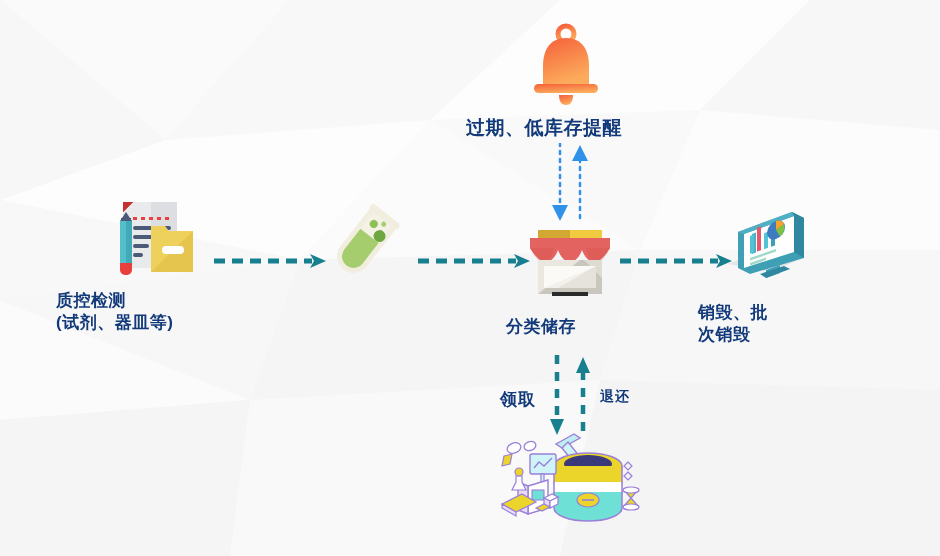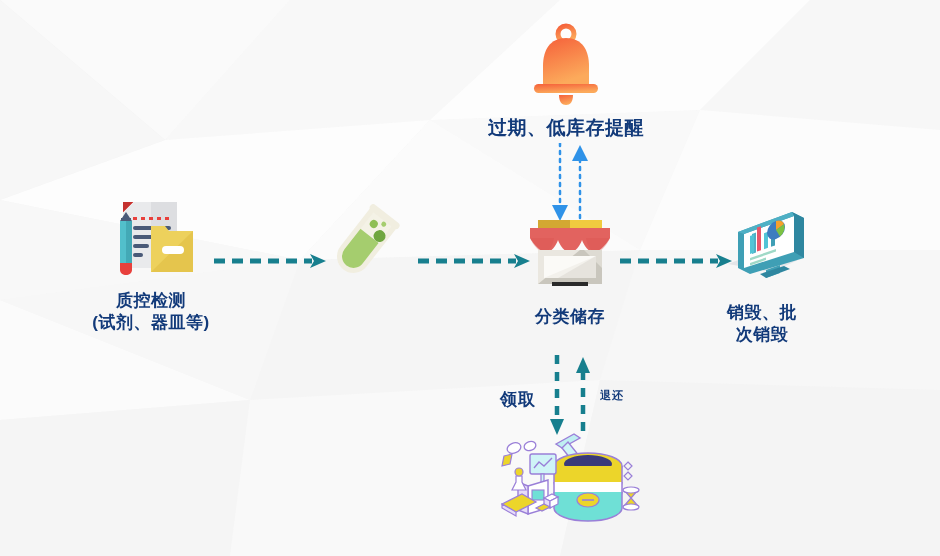--- a/index.html
+++ b/index.html
@@ -22,21 +22,21 @@
   }
   
   #bg {
     position: absolute;
     inset: 0;
     width: 940px;
     height: 556px;
   }
   .node {
     position: absolute;
-    text-align: center;
+    text-align: left;
   }
   .node-label {
     font-weight: bold;
     color: #123a7a;
     line-height: 1.28;
     white-space: pre-line;
     letter-spacing: 0.5px;
   }
   .icon-wrap {
     position: relative;
@@ -164,21 +164,21 @@
         </g>
       </svg>
     </div>
   </div>
 
   <svg class="arrow" style="left:418px; top:253px;" width="112" height="16" viewBox="0 0 112 16">
     <line x1="0" y1="8" x2="98" y2="8" stroke="#177f8e" stroke-width="5" stroke-dasharray="11 7"></line>
     <polygon points="96,1 112,8 96,15 100,8" fill="#177f8e"></polygon>
   </svg>
 
-  <div class="node" style="left:506px; top:218px; width:128px;">
+  <div class="node" style="left:506px; top:228px; width:128px;">
     <div class="icon-wrap" style="width:96px;height:72px;">
       <svg width="96" height="72" viewBox="0 0 96 72">
 
         <rect x="16" y="2" width="64" height="8" fill="#d3a832"></rect>
         <rect x="48" y="2" width="32" height="8" fill="#f0cb3f"></rect>
 
         <path d="M8 10 L88 10 L88 20 C88 20 80 34 72 34 C64 34 60 22 60 22 C60 22 56 34 48 34 C40 34 36 22 36 22 C36 22 32 34 24 34 C16 34 8 20 8 20 Z" fill="#e2635f"></path>
         <path d="M8 10 L88 10 L88 20 L8 20 Z" fill="#e2635f"></path>
         <path d="M8 20 C8 20 14 34 22 34 C30 34 32 20 32 20 Z" fill="#d9534f" opacity="0.35"></path>
         <path d="M64 20 C64 20 66 34 74 34 C82 34 88 20 88 20 Z" fill="#d9534f" opacity="0.35"></path>
@@ -239,21 +239,21 @@
   <svg class="arrow" style="left:548px; top:355px;" width="18" height="82" viewBox="0 0 18 82">
     <line x1="9" y1="0" x2="9" y2="66" stroke="#177f8e" stroke-width="4.5" stroke-dasharray="9 8"></line>
     <polygon points="2,64 16,64 9,80" fill="#177f8e"></polygon>
   </svg>
   <svg class="arrow" style="left:574px; top:355px;" width="18" height="82" viewBox="0 0 18 82">
     <line x1="9" y1="16" x2="9" y2="82" stroke="#177f8e" stroke-width="4.5" stroke-dasharray="9 8"></line>
     <polygon points="2,18 16,18 9,2" fill="#177f8e"></polygon>
   </svg>
 
   <div class="edge-label" style="left:482px; top:388px; font-size:17px;margin-left:18px;">领取</div>
-  <div class="edge-label" style="left:600px; top:388px; font-size:11px;">退还</div>
+  <div class="edge-label" style="left:600px; top:388px; font-size:14px;">退还</div>
 
   <div class="node" style="left:500px; top:432px; width:140px;">
     <div class="icon-wrap" style="width:140px;height:90px;">
       <svg width="140" height="90" viewBox="0 0 140 90">
 
         <path d="M56 12 L74 2 L80 6 L62 16 Z" fill="#bfeef2" stroke="#9a7fd8" stroke-width="1.4"></path>
         <path d="M62 16 L68 10 L92 40 L86 46 Z" fill="#cff4f7" stroke="#9a7fd8" stroke-width="1.4"></path>
 
         <ellipse cx="88" cy="34" rx="34" ry="13" fill="#ecd52a" stroke="#9a7fd8" stroke-width="1.5"></ellipse>
         <ellipse cx="88" cy="32" rx="24" ry="9" fill="#3a3a7a"></ellipse>

